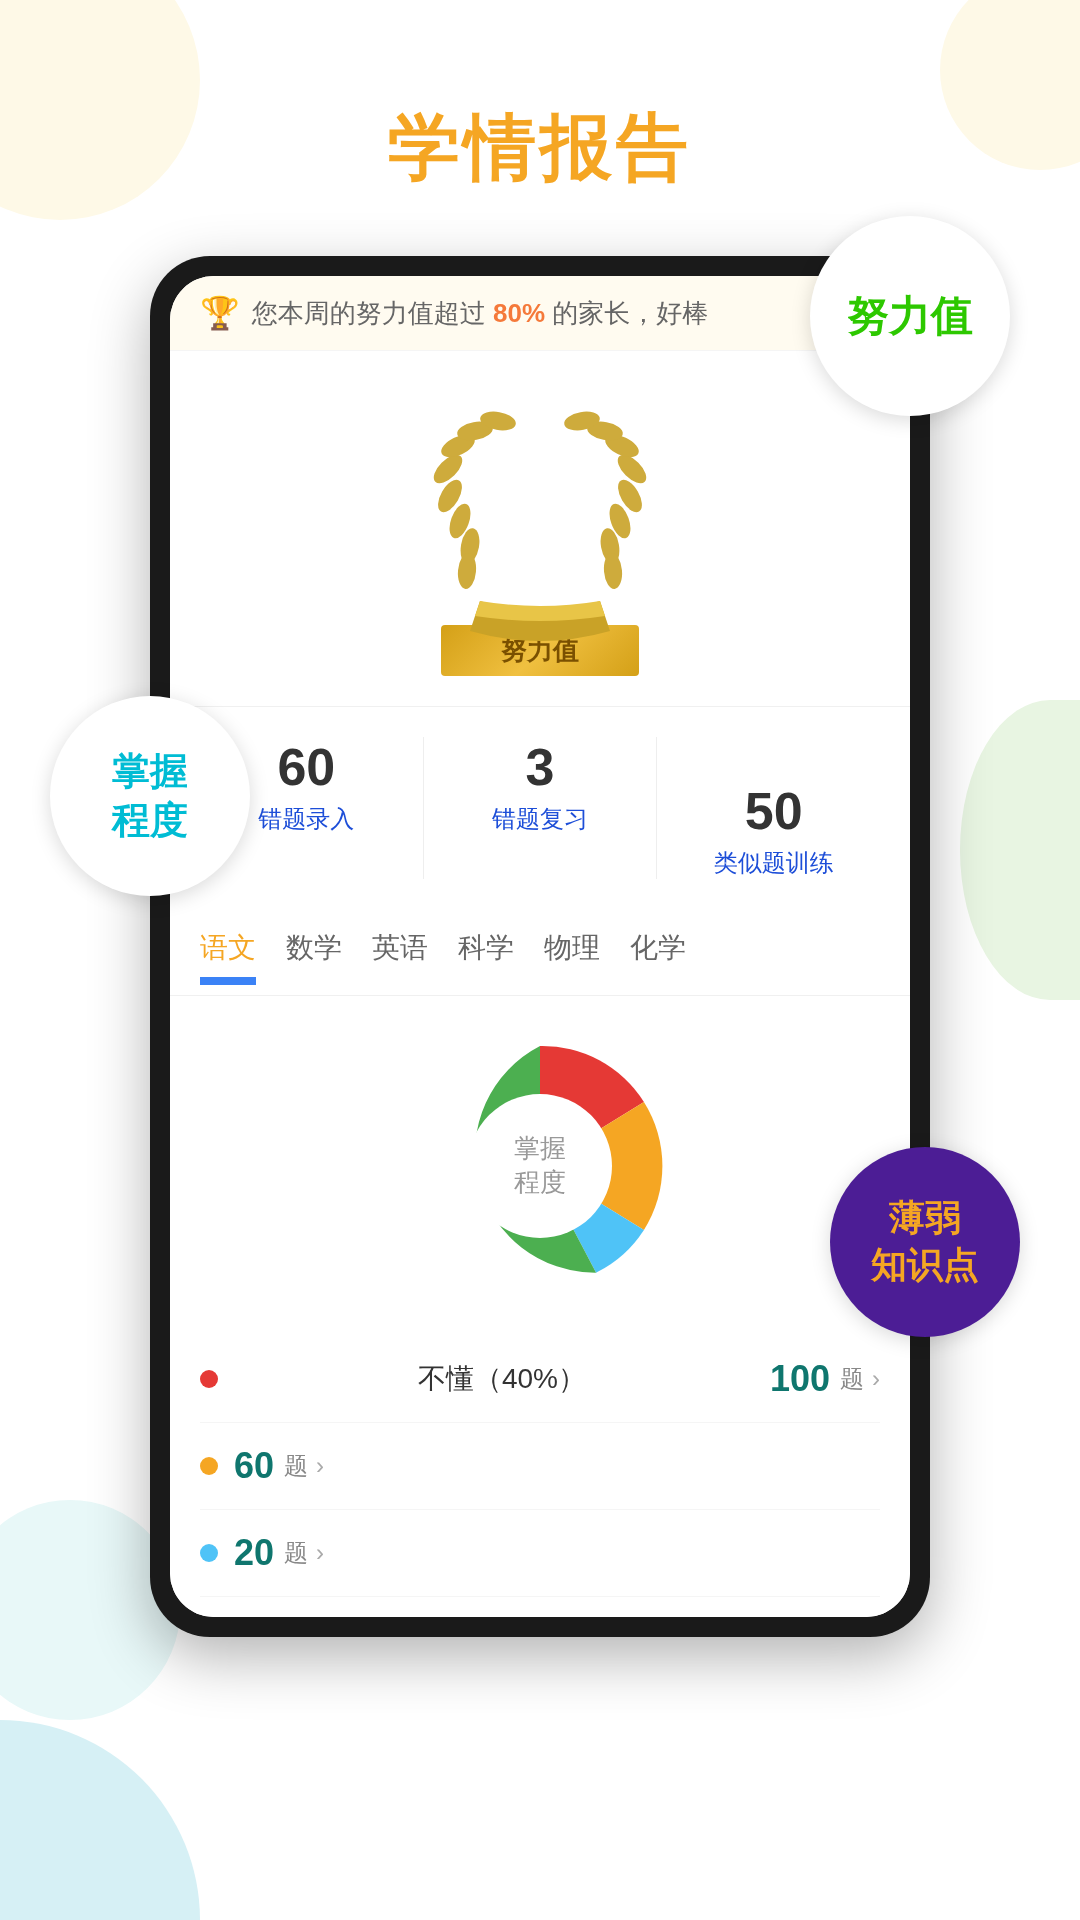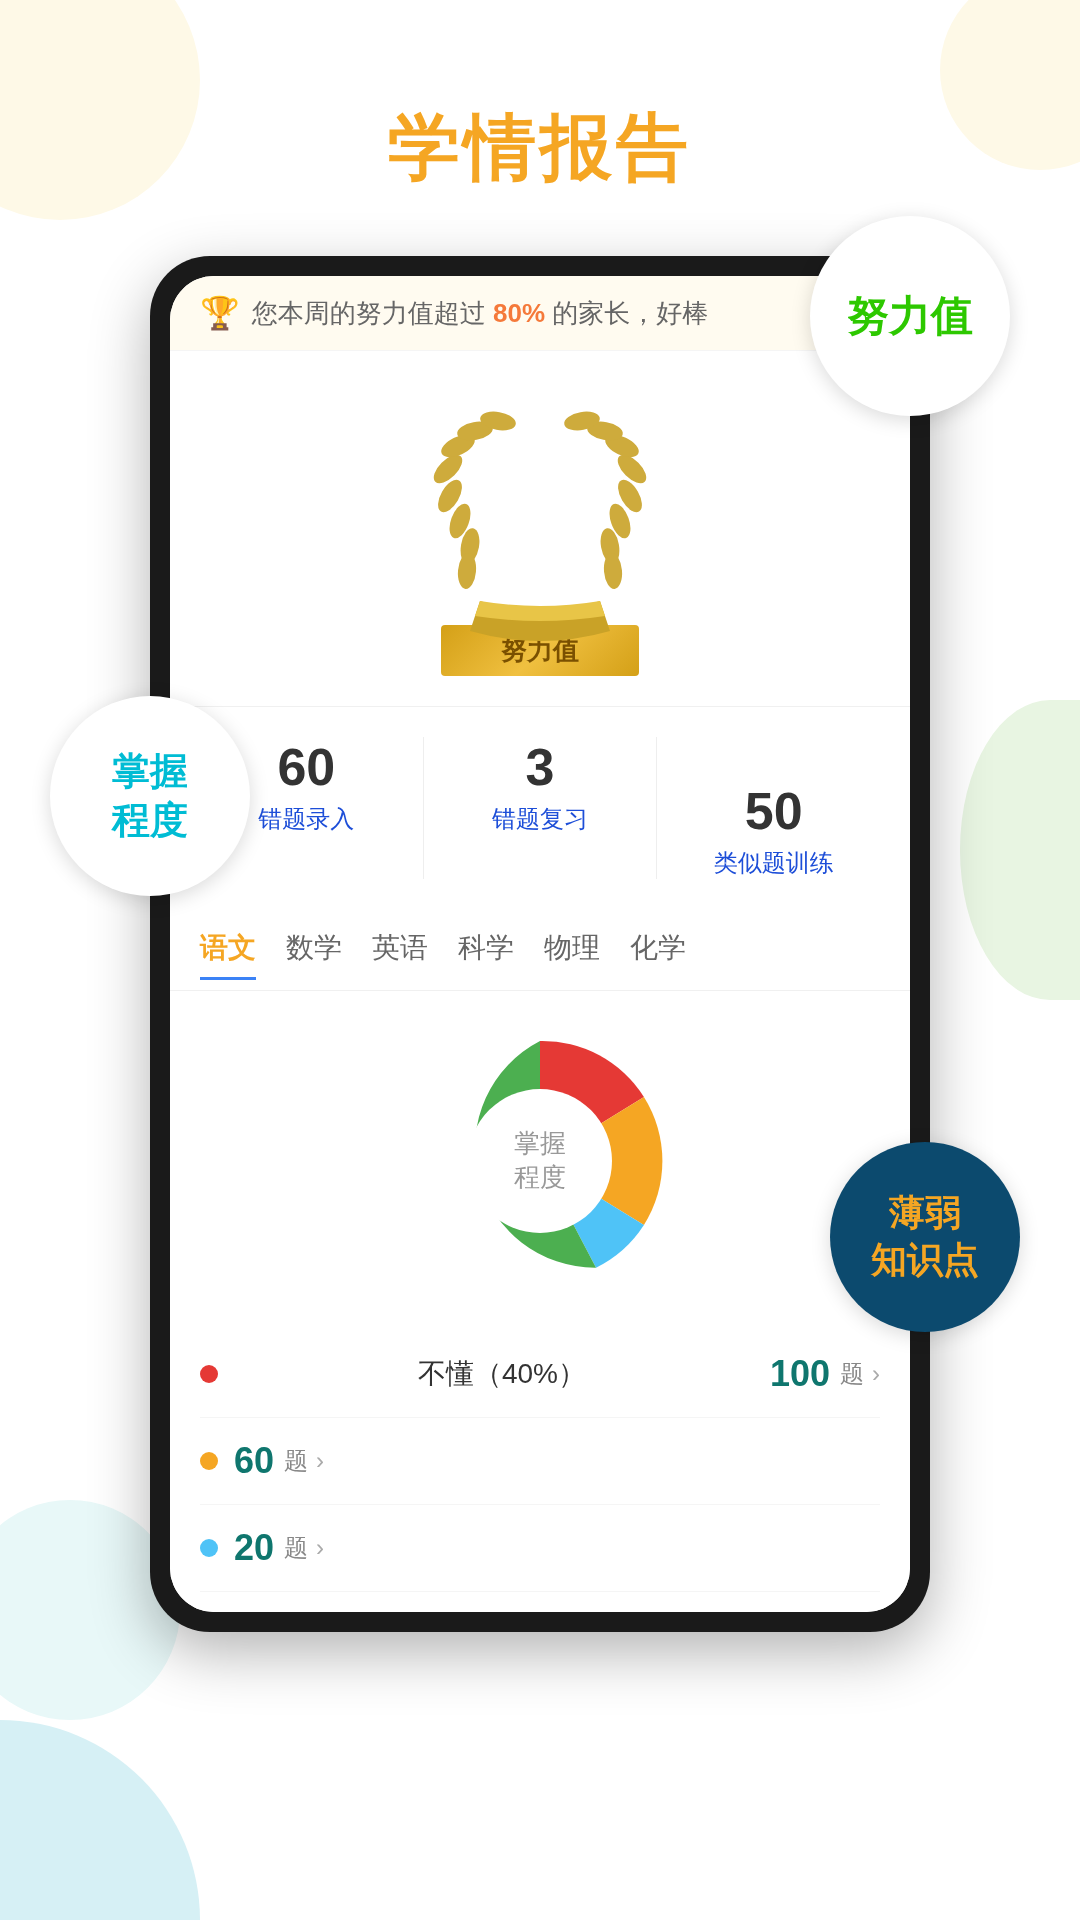--- a/index.html
+++ b/index.html
@@ -152,21 +152,21 @@
       line-height: 1.3;
     }
 
     
     .badge-weak {
       position: absolute;
       bottom: 300px;
       right: -90px;
       width: 190px;
       height: 190px;
-      background: #0c4a6e;
+      background: #4c1d95;
       border-radius: 50%;
       box-shadow: 0 4px 20px rgba(0,0,0,0.15);
       display: flex;
       align-items: center;
       justify-content: center;
       z-index: 10;
     }
     .badge-weak-text {
       font-size: 36px;
       font-weight: 900;
@@ -281,22 +281,22 @@
       background: #fff;
     }
     .subject-tab {
       font-size: 28px;
       color: #666;
       padding-bottom: 10px;
       cursor: pointer;
     }
     .subject-tab.active {
       color: #f5a623;
-      border-bottom: 3px solid #3b82f6;
-      font-weight: bold;
+      border-bottom: 8px solid #3b82f6;
+      font-weight: normal;
     }
 
     
     .chart-section {
       background: #fff;
       padding: 30px 30px 20px;
       display: flex;
       align-items: center;
       justify-content: center;
     }

